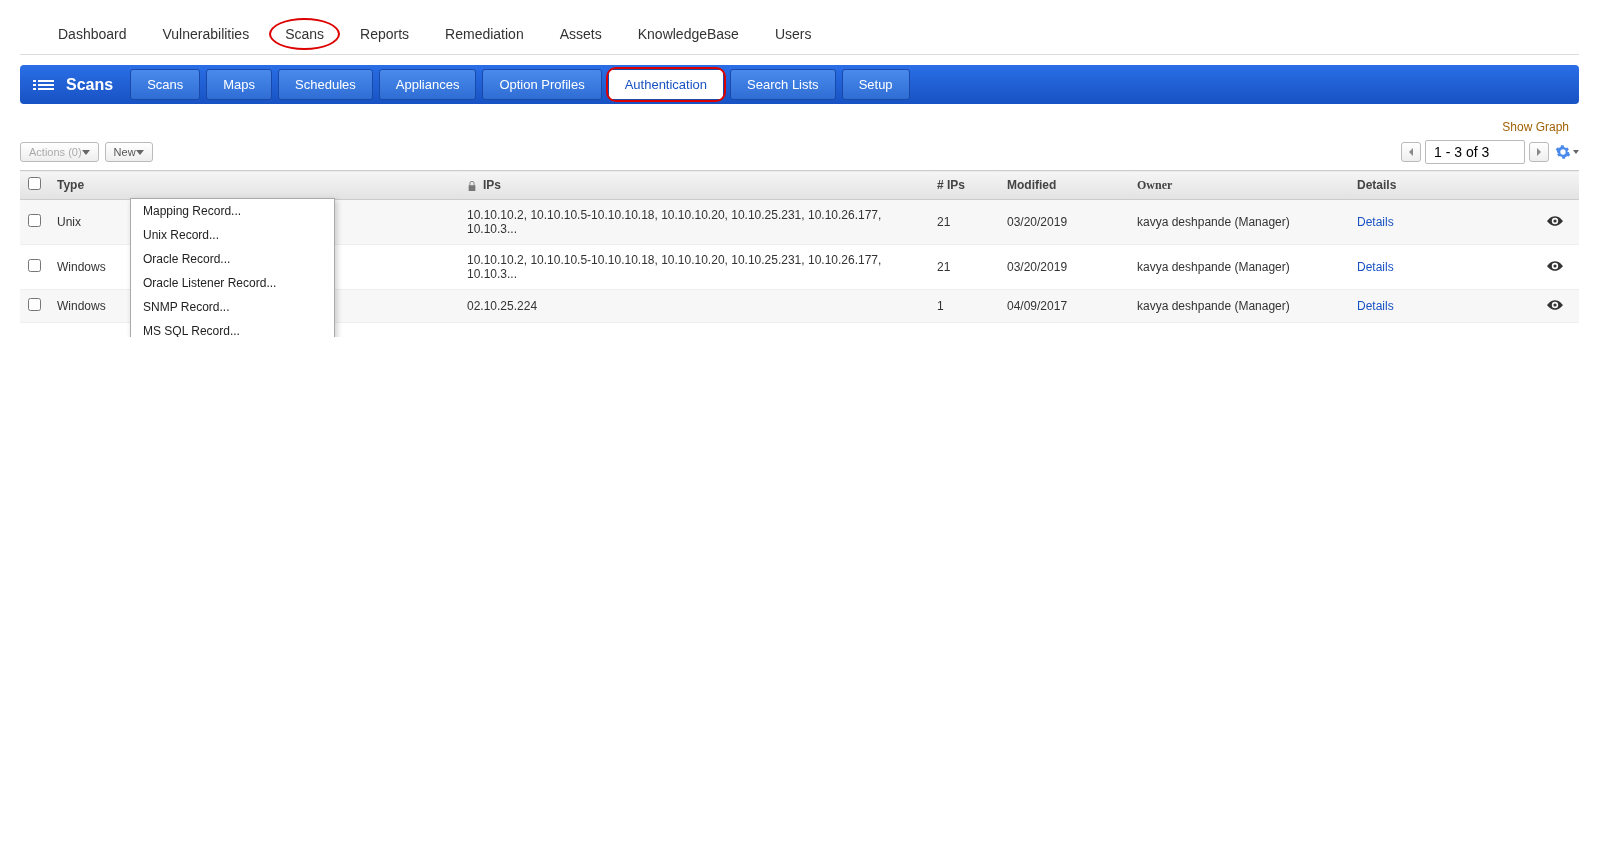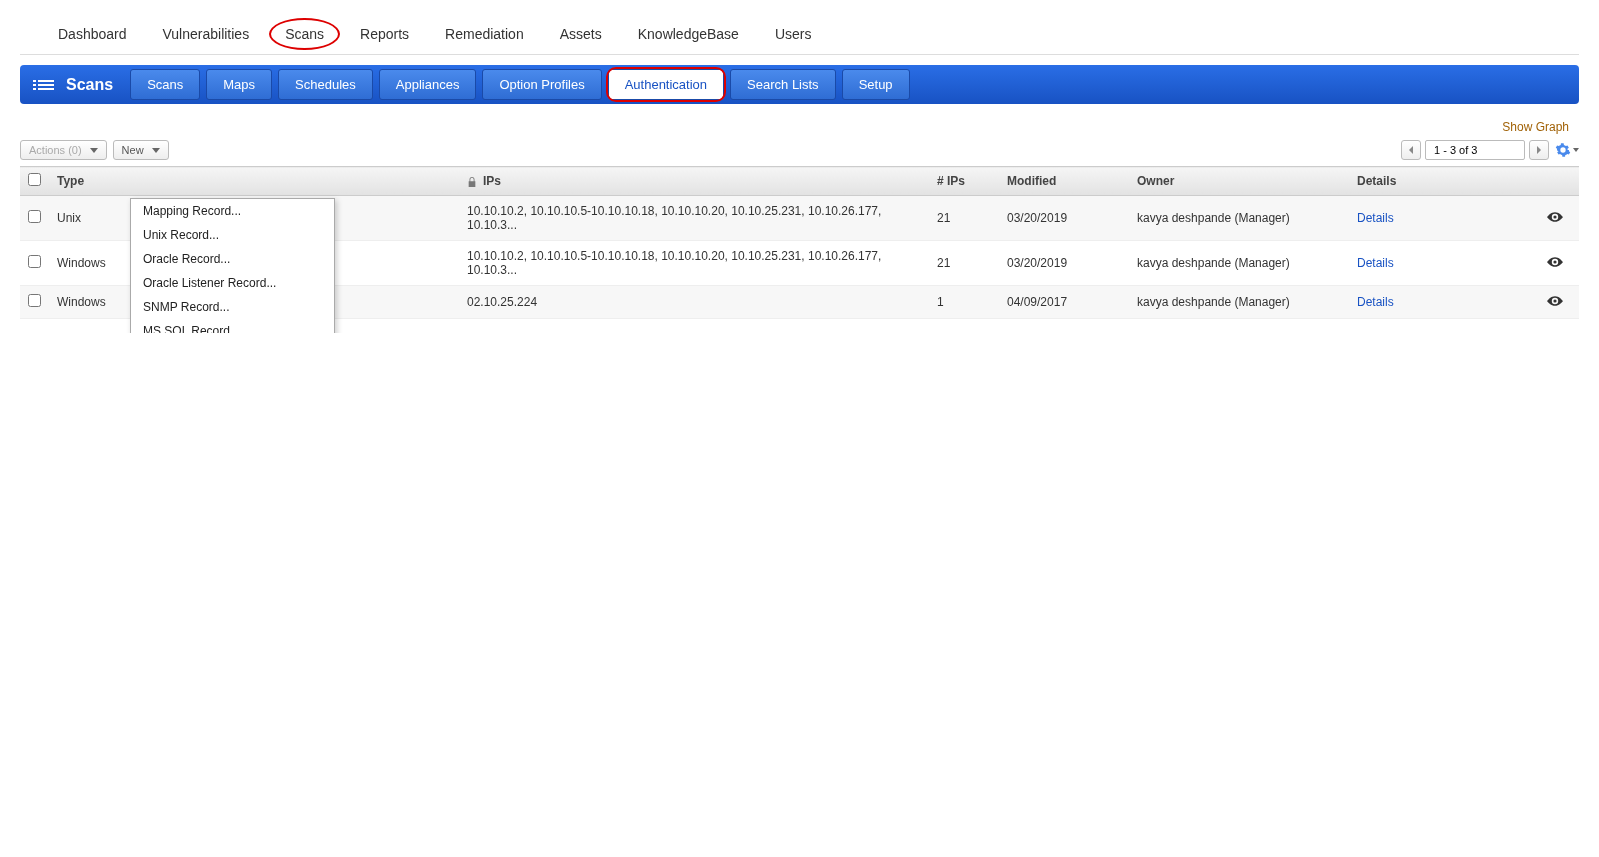--- a/index.html
+++ b/index.html
@@ -28,27 +28,27 @@
 .search-row .lines span { display:block; height:1px; background:#999; margin:2px 0; }
 .search-row input { border: none; outline: none; font-size: 12px; flex: 1; padding: 4px; }
 
 
 .show-graph { text-align: right; margin: 16px 10px 6px 0; }
 .show-graph a { color: #a16207; font-size: 12px; text-decoration: none; }
 
 
 .toolbar-row { display: flex; align-items: center; justify-content: space-between; margin-top: 4px; }
 .toolbar-row .left { display: flex; gap: 6px; }
-.small-btn { border: 1px solid #bbb; background: linear-gradient(#fff,#eee); border-radius: 3px; padding: 3px 8px; font-size: 11px; color: #555; display: inline-flex; align-items: center; gap: 8px; cursor: pointer; }
+.small-btn { border: 1px solid #bbb; background: linear-gradient(#fff,#eee); border-radius: 3px; padding: 3px 8px; font-size: 11px; color: #555; display: inline-flex; align-items: center; gap: 0; cursor: pointer; }
 .small-btn .caret { width: 0; height: 0; border-left: 4px solid transparent; border-right: 4px solid transparent; border-top: 5px solid #666; }
 .small-btn.disabled { color: #aaa; }
 .pager { display: flex; align-items: center; gap: 4px; }
 .pager .pg-btn { width: 20px; height: 20px; border: 1px solid #bbb; background: linear-gradient(#fff,#eee); border-radius: 3px; display:flex; align-items:center; justify-content:center; cursor:pointer; }
 .pager .pg-btn svg { width:8px; height:8px; }
-.pager .pg-input { border: 1px solid #bbb; padding: 3px 8px; font-size: 11px; width: 100px; border-radius: 2px; }
+.pager .pg-input { border: 1px solid #bbb; padding: 3px 8px; font-size: 14px; width: 100px; border-radius: 2px; }
 .gear-icon { width: 16px; height: 16px; color: #4a8aec; }
 .gear-wrap { display:flex; align-items:center; margin-left:6px; cursor:pointer; }
 .gear-wrap .caret { width: 0; height: 0; border-left: 3px solid transparent; border-right: 3px solid transparent; border-top: 4px solid #666; margin-left:2px; }
 
 
 .tbl { width: 100%; border-collapse: collapse; margin-top: 6px; }
 .tbl th { background: linear-gradient(#f5f5f5,#e2e2e2); border-top: 1px solid #ccc; border-bottom: 1px solid #ccc; text-align: left; padding: 6px 8px; font-size: 12px; font-weight: bold; color: #444; }
 .tbl td { padding: 8px; border-bottom: 1px solid #eee; font-size: 12px; color: #333; }
 .tbl tr.odd td { background: #f7f7f7; }
 .tbl .details-link { color: #1852c3; text-decoration: none; }
@@ -160,21 +160,21 @@
   <table class="tbl">
     <thead>
         <tr id="thead-row">
           <th style="width: 26px;"><input type="checkbox" class="cb" style=""></th>
           <th style="width: 410px;">Type</th>
           <th style="width: 470px;"><svg class="lock-icon" viewBox="0 0 12 14" style="vertical-align:middle;margin-right:6px;">
               <path d="M3 6V4a3 3 0 016 0v2h1v7H2V6h1zm1 0h4V4a2 2 0 00-4 0v2z"></path>
             </svg>IPs</th>
           <th style="width: 70px;"># IPs</th>
           <th style="width: 130px;">Modified</th>
-          <th style="width: 220px;">Owner</th>
+          <th style="width: 220px; font-family: Liberation Serif, serif;">Owner</th>
           <th>Details</th>
           <th style="width: 40px;"></th>
         </tr>
       </thead>
     <tbody id="tbody">
         <tr class="odd">
           <td><input type="checkbox" class="cb" style=""></td>
           <td>Unix</td>
           <td>10.10.10.2, 10.10.10.5-10.10.10.18, 10.10.10.20, 10.10.25.231, 10.10.26.177, 10.10.3...</td>
           <td>21</td>

